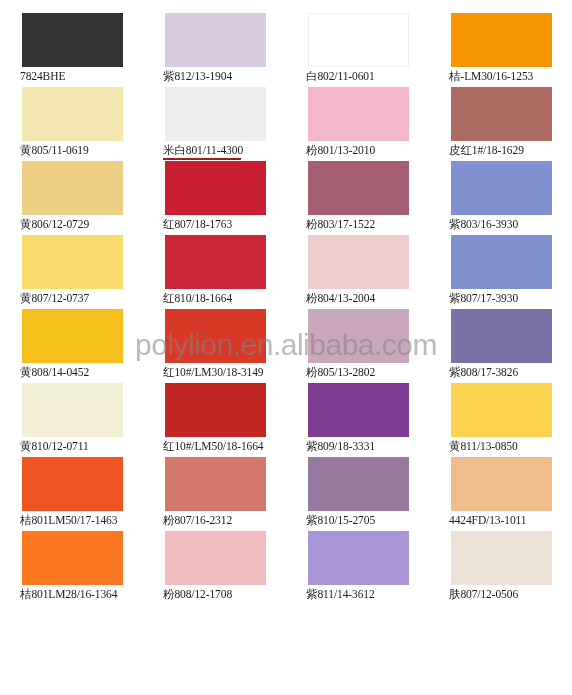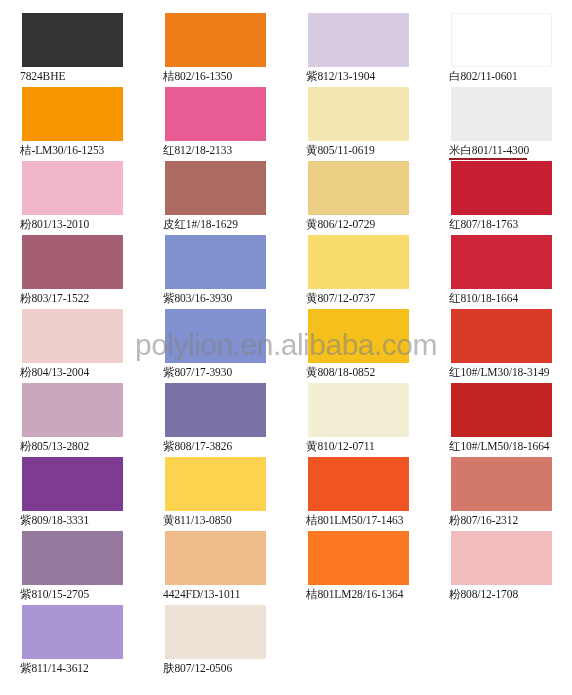--- a/index.html
+++ b/index.html
@@ -98,40 +98,32 @@
 <body>
 
 <div id="swatch-board">
 
   <div class="swatch-grid">
       <div class="swatch-cell">
         <div class="swatch-chip" style="background: rgb(51, 51, 51);"></div>
         <div class="swatch-label">7824BHE</div>
       </div>
       <div class="swatch-cell">
-        <div class="swatch-chip" style="background: rgb(240, 126, 24);"></div>
-        <div class="swatch-label">桔802/16-1350</div>
-      </div>
-      <div class="swatch-cell">
         <div class="swatch-chip" style="background: rgb(214, 203, 224);"></div>
         <div class="swatch-label">紫812/13-1904</div>
       </div>
       <div class="swatch-cell">
         <div class="swatch-chip has-edge" style="background: rgb(255, 255, 255);"></div>
         <div class="swatch-label">白802/11-0601</div>
       </div>
       <div class="swatch-cell">
         <div class="swatch-chip" style="background: rgb(247, 149, 0);"></div>
         <div class="swatch-label">桔-LM30/16-1253</div>
       </div>
       <div class="swatch-cell">
-        <div class="swatch-chip" style="background: rgb(232, 91, 147);"></div>
-        <div class="swatch-label">红812/18-2133</div>
-      </div>
-      <div class="swatch-cell">
         <div class="swatch-chip" style="background: rgb(243, 230, 176);"></div>
         <div class="swatch-label">黄805/11-0619</div>
       </div>
       <div class="swatch-cell">
         <div class="swatch-chip" style="background: rgb(236, 238, 236);"></div>
         <div class="swatch-label underlined">米白801/11-4300</div>
       </div>
       <div class="swatch-cell">
         <div class="swatch-chip" style="background: rgb(242, 184, 202);"></div>
         <div class="swatch-label">粉801/13-2010</div>
@@ -167,21 +159,21 @@
       <div class="swatch-cell">
         <div class="swatch-chip" style="background: rgb(239, 207, 205);"></div>
         <div class="swatch-label">粉804/13-2004</div>
       </div>
       <div class="swatch-cell">
         <div class="swatch-chip" style="background: rgb(129, 145, 207);"></div>
         <div class="swatch-label">紫807/17-3930</div>
       </div>
       <div class="swatch-cell">
         <div class="swatch-chip" style="background: rgb(245, 192, 28);"></div>
-        <div class="swatch-label">黄808/18-0852</div>
+        <div class="swatch-label">黄808/14-0452</div>
       </div>
       <div class="swatch-cell">
         <div class="swatch-chip" style="background: rgb(217, 58, 39);"></div>
         <div class="swatch-label">红10#/LM30/18-3149</div>
       </div>
       <div class="swatch-cell">
         <div class="swatch-chip" style="background: rgb(201, 168, 189);"></div>
         <div class="swatch-label">粉805/13-2802</div>
       </div>
       <div class="swatch-cell">

